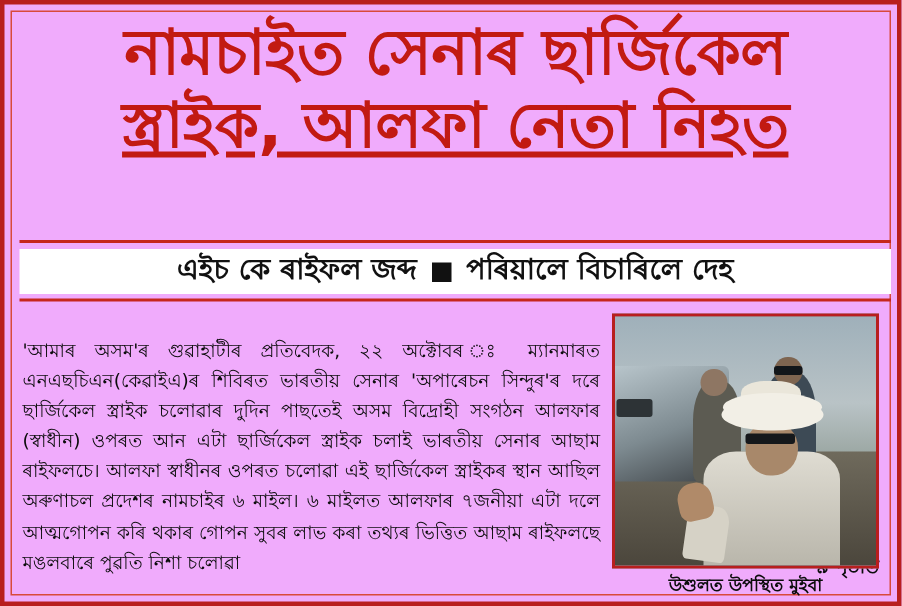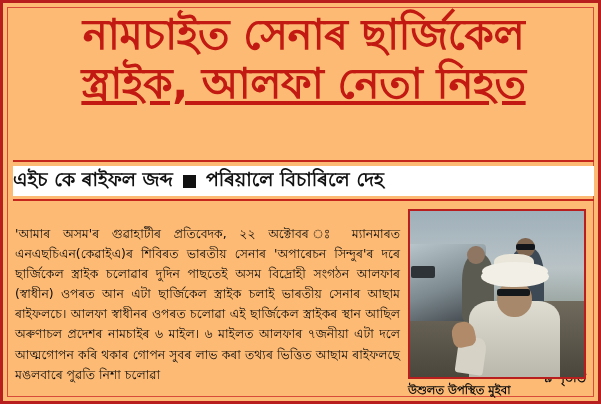--- a/index.html
+++ b/index.html
@@ -12,21 +12,21 @@
     background: #ffffff;
     font-family: "Liberation Sans", sans-serif;
     overflow: hidden;
   }
   .page {
     position: relative;
     width: 601px;
     height: 404px;
     box-sizing: border-box;
     border: 3px solid #b81e1e;
-    background: #fdba74;
+    background: #f0abfc;
     overflow: hidden;
   }
   .inner-frame {
     position: absolute;
     left: 4px;
     top: 4px;
     right: 4px;
     bottom: 4px;
     border: 1px solid #d84a3a;
     pointer-events: none;
@@ -67,20 +67,21 @@
   
   .subhead {
     position: absolute;
     left: 10px;
     top: 163px;
     width: 581px;
     height: 30px;
     background: #ffffff;
     display: flex;
     align-items: center;
+    justify-content: center;
     gap: 10px;
   }
   .subhead .txt {
     font-family: "DejaVu Sans", sans-serif;
     font-weight: bold;
     font-size: 19px;
     color: #111111;
     white-space: nowrap;
   }
   .subhead .bullet-sq {
@@ -264,20 +265,21 @@
     background: #d6d2c6;
     border-radius: 30% 30% 10% 10%;
     transform: rotate(8deg);
   }
 
   .caption {
     position: absolute;
     right: 0;
     top: 173px;
     width: 178px;
+    text-align: center;
     font-family: "DejaVu Sans", sans-serif;
     font-size: 11.5px;
     font-weight: bold;
     color: #0c0c0c;
   }
 </style>
 </head>
 <body>
 
 <div class="page">

